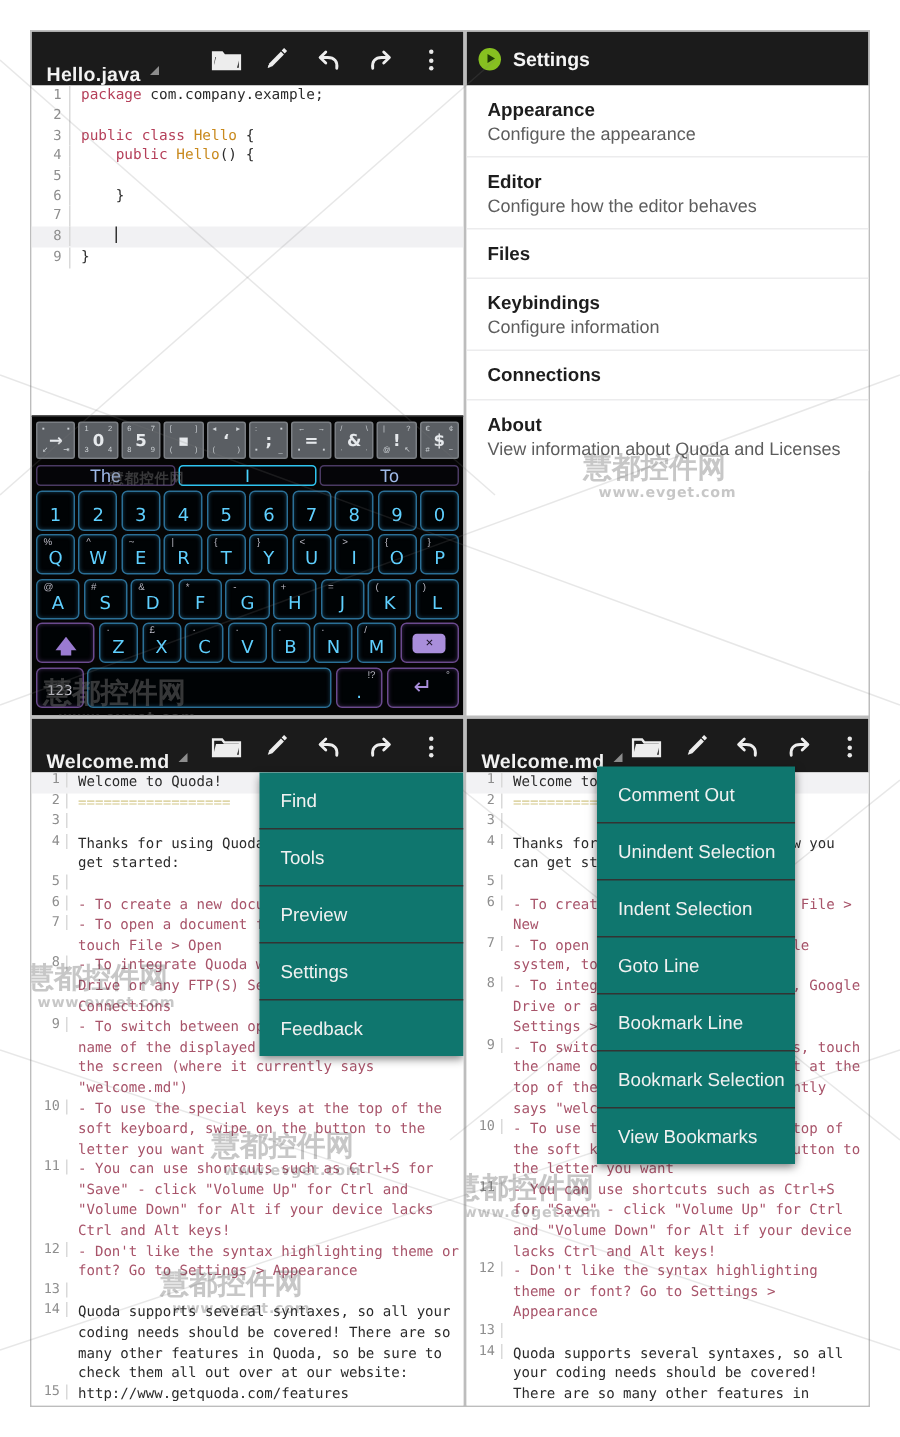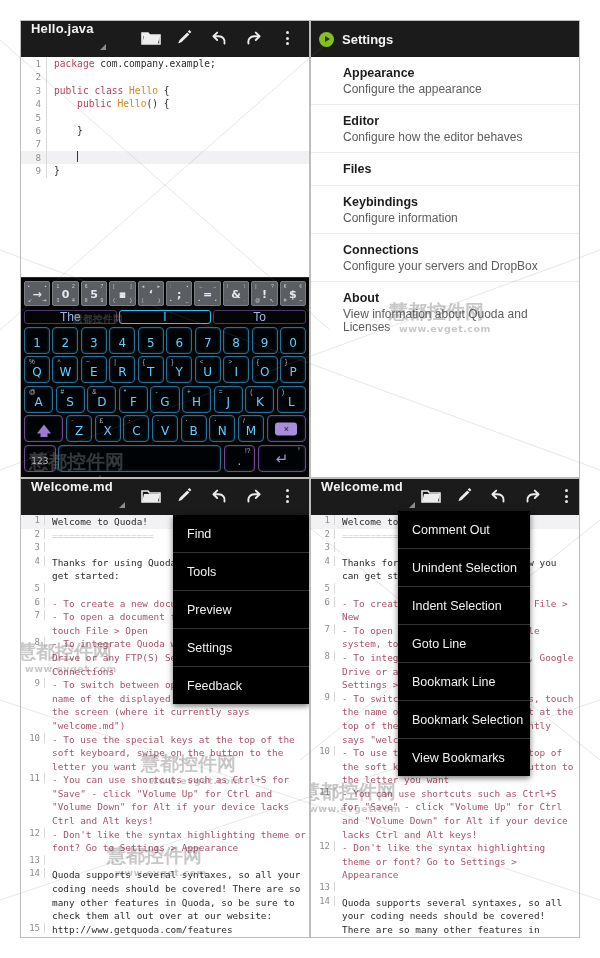--- a/index.html
+++ b/index.html
@@ -19,21 +19,21 @@
     overflow: hidden;
   }
   .p-tl { left: 20px;  top: 20px;  width: 290px; height: 458px; }
   .p-tr { left: 310px; top: 20px;  width: 270px; height: 458px; }
   .p-bl { left: 20px;  top: 478px; width: 290px; height: 460px; }
   .p-br { left: 310px; top: 478px; width: 270px; height: 460px; }
 
   
   .abar {
     height: 36px; background: #1b1b1b;
-    display: flex; align-items: flex-start;
+    display: flex; align-items: flex-end;
     padding: 0 6px 0 10px; position: relative;
   }
   .abar-title {
     color: #f2f2f2; font-size: 13px; font-weight: bold;
     letter-spacing: .2px; white-space: nowrap;
   }
   .abar-caret {
     width: 0; height: 0; margin-left: 6px; align-self: flex-end;
     margin-bottom: 7px;
     border-left: 6px solid transparent;
@@ -60,21 +60,21 @@
     width: 0; height: 0;
     border-top: 3.5px solid transparent;
     border-bottom: 3.5px solid transparent;
     border-left: 5px solid #1f3a05;
     margin-left: 2px;
   }
   .sbar-title { color: #f4f4f4; font-size: 13px; font-weight: bold; }
 
   
   .slist { background: #fff; padding: 0 0 0 0; }
-  .srow { padding: 9px 14px 8px 32px; border-bottom: 1px solid #ececed; }
+  .srow { padding: 9px 14px 8px 14px; border-bottom: 1px solid #ececed; }
   .srow:last-child { border-bottom: none; }
   .srow-t { font-size: 12.5px; font-weight: bold; color: #1d1d1d; line-height: 15px; }
   .srow-s { font-size: 12px; color: #5d5d5d; margin-top: 2px; line-height: 13px; }
 
   
   .editor { position: relative; background: #ffffff; height: calc(100% - 36px); overflow: hidden; }
   .code {
     font-family: "DejaVu Sans Mono", monospace;
     font-size: 9.6px; line-height: 13.4px;
   }
@@ -101,21 +101,21 @@
     flex: 1; padding-left: 7px; white-space: pre-wrap;
     font-family: "DejaVu Sans Mono", monospace;
     font-size: 9.4px; line-height: 13.6px; color: #a8546a;
     word-break: break-word;
   }
   .mtxt.plain { color: #2b2b2b; }
   .mtxt.eq { color: #d5ca8d; }
 
   
   .menu {
-    position: absolute; background: #000000;
+    position: absolute; background: #0f766e;
     box-shadow: 0 2px 6px rgba(0,0,0,.55);
     z-index: 20;
   }
   .menu-item {
     color: #f1f1f1; font-size: 12.5px;
     padding: 12px 14px 11px 14px;
     border-bottom: 1px solid #333333;
     white-space: nowrap;
   }
   .menu-item:last-child { border-bottom: none; }
@@ -564,21 +564,20 @@
         </div>
         <div class="srow">
           <div class="srow-t">Files</div>
         </div>
         <div class="srow">
           <div class="srow-t">Keybindings</div>
           <div class="srow-s">Configure information</div>
         </div>
         <div class="srow">
           <div class="srow-t">Connections</div>
-          <div class="srow-s">Configure your servers and DropBox</div>
         </div>
         <div class="srow">
           <div class="srow-t">About</div>
           <div class="srow-s">View information about Quoda and Licenses</div>
         </div>
       </div>
     <div class="wm lg" style="left:78px; top:278px;">慧都控件网</div>
     <div class="wm sm" style="left:88px; top:302px;">www.evget.com</div>
   </div>
 

